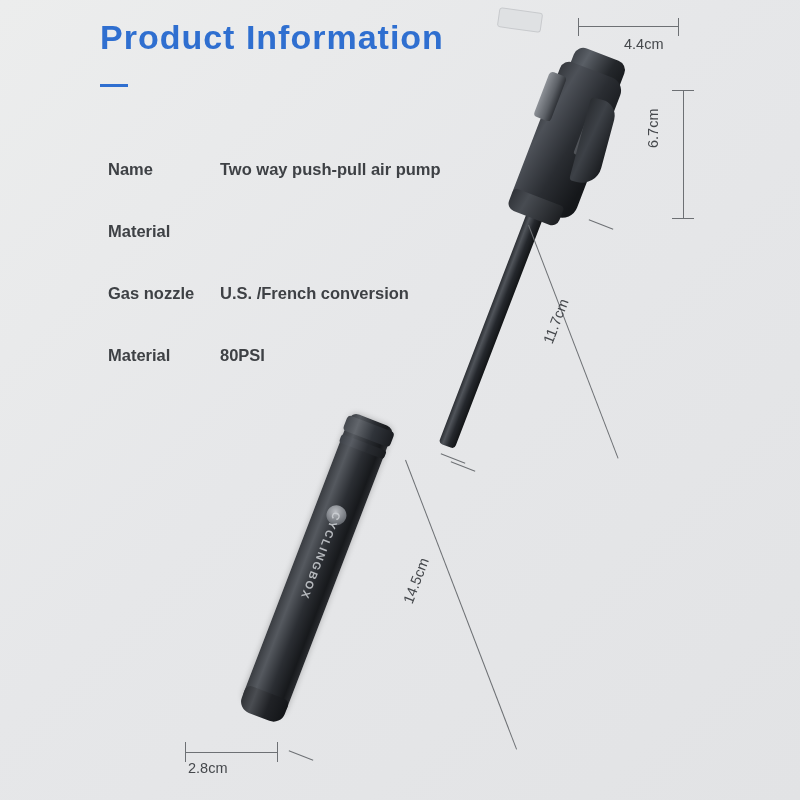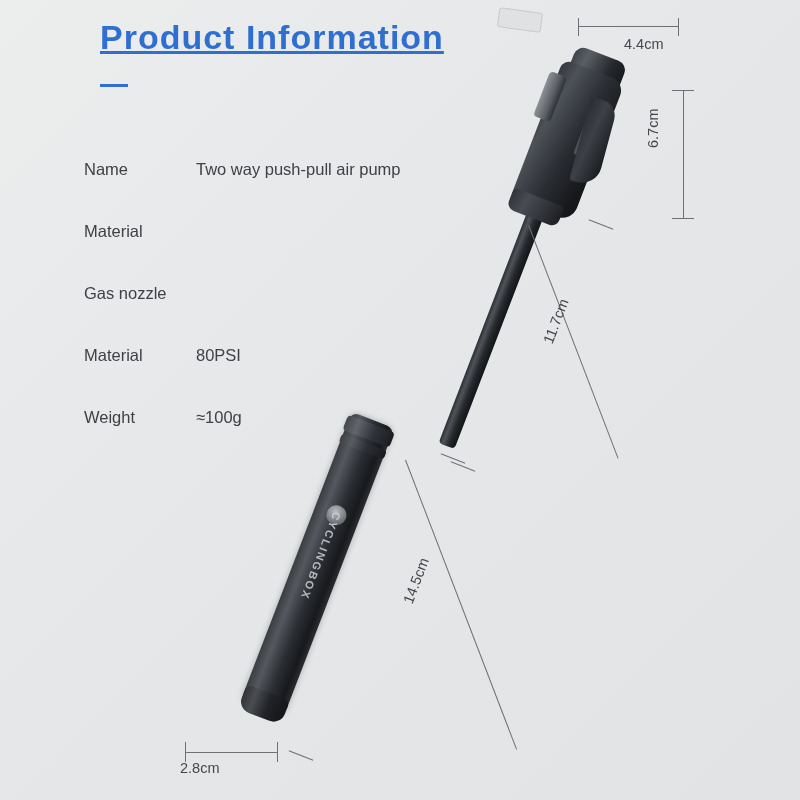--- a/index.html
+++ b/index.html
@@ -24,37 +24,37 @@
   
   .title {
     position: absolute;
     left: 100px;
     top: 18px;
     font-size: 34px;
     font-weight: bold;
     color: #2f6fd0;
     letter-spacing: 1px;
     white-space: nowrap;
-    text-decoration: underline;
   }
   .title-underline {
     position: absolute;
     left: 100px;
     top: 84px;
     width: 28px;
     height: 3px;
     background: #2f6fd0;
   }
 
   
   .spec-list {
     position: absolute;
-    left: 84px;
+    left: 108px;
     top: 160px;
     width: 360px;
+    font-weight: bold;
   }
   .spec-row {
     display: flex;
     align-items: baseline;
     height: 62px;
   }
   .spec-label {
     width: 112px;
     flex: 0 0 112px;
     font-size: 16.5px;
@@ -258,28 +258,25 @@
   <div class="spec-list">
     <div class="spec-row">
       <div class="spec-label">Name</div>
       <div class="spec-value">Two way push-pull air pump</div>
     </div>
     <div class="spec-row">
       <div class="spec-label">Material</div>
     </div>
     <div class="spec-row">
       <div class="spec-label">Gas nozzle</div>
+      <div class="spec-value">U.S. /French conversion</div>
     </div>
     <div class="spec-row">
       <div class="spec-label">Material</div>
       <div class="spec-value">80PSI</div>
-    </div>
-    <div class="spec-row">
-      <div class="spec-label">Weight</div>
-      <div class="spec-value">≈100g</div>
     </div>
   </div>
 
   <div class="product">
 
     <div class="barrel">
       <div class="barrel-collar"></div>
       <div class="barrel-collar2"></div>
       <div class="brand-mark"></div>
       <div class="brand">CYCLINGBOX</div>
@@ -316,15 +313,15 @@
   <div class="dim-label" style="left:540px; top:340px; transform: rotate(-69deg); transform-origin: left top;">11.7cm</div>
 
   <div class="dim-line" style="left:405px; top:460px; width:1px; height:310px; transform: rotate(-21deg); transform-origin: 50% 0%;"></div>
   <div class="tick" style="left:440px; top:458px; width:26px; height:1px; transform: rotate(21deg);"></div>
   <div class="tick" style="left:288px; top:755px; width:26px; height:1px; transform: rotate(21deg);"></div>
   <div class="dim-label" style="left:400px; top:600px; transform: rotate(-69deg); transform-origin: left top;">14.5cm</div>
 
   <div class="dim-line" style="left:185px; top:752px; width:92px; height:1px;"></div>
   <div class="tick" style="left:185px; top:742px; width:1px; height:20px;"></div>
   <div class="tick" style="left:277px; top:742px; width:1px; height:20px;"></div>
-  <div class="dim-label" style="left:180px; top:760px;text-align:right;">2.8cm</div>
+  <div class="dim-label" style="left:188px; top:760px;text-align:right;">2.8cm</div>
 
 </div>
 
 </body></html>

